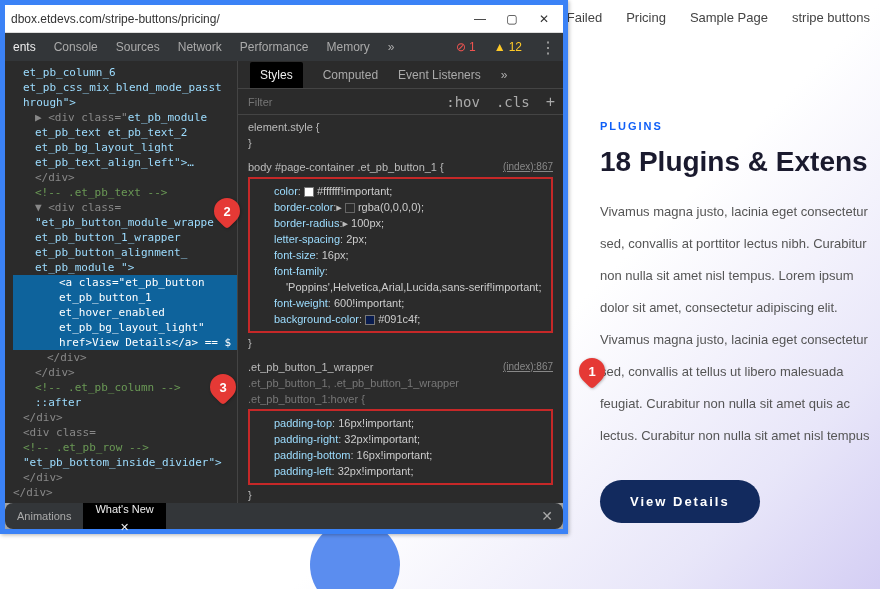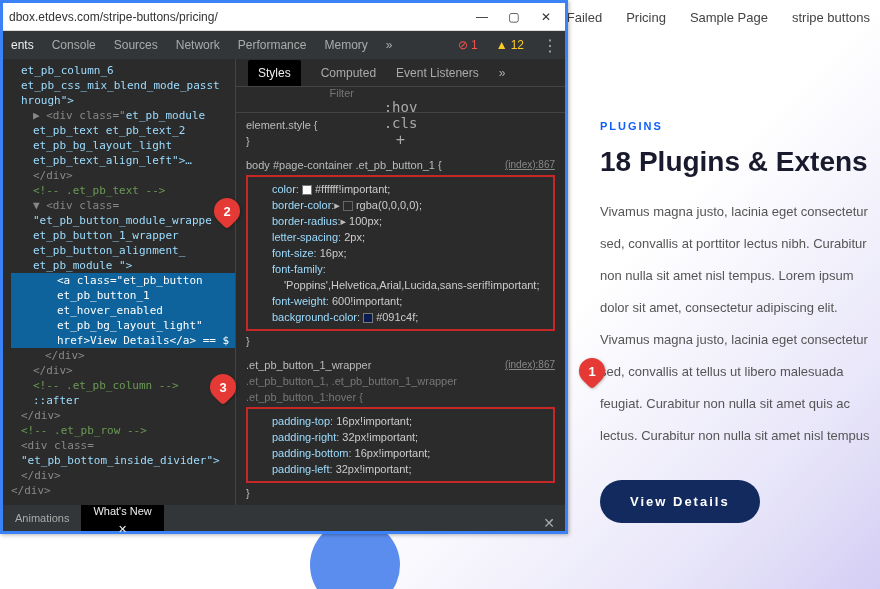--- a/index.html
+++ b/index.html
@@ -1,21 +1,21 @@
 <!DOCTYPE html>
 <html><head>
 <meta charset="utf-8">
 <style>
   * { margin: 0; padding: 0; box-sizing: border-box; }
   body { font-family: -apple-system, "Segoe UI", Arial, sans-serif; background: #fff; width: 880px; height: 589px; overflow: hidden; position: relative; }
 
   
   .devtools {
     position: absolute; left: 0; top: 0; width: 568px; height: 534px;
-    background: #a3a3a3; color: #ccc; border: 3px solid #3b82f6;
+    background: #a3a3a3; color: #ccc; border: 5px solid #3b82f6;
     box-shadow: 1px 1px 4px rgba(0,0,0,.3);
     font-size: 11px;
   }
   .titlebar {
     height: 28px; background: #fff; display: flex; align-items: center;
     padding: 0 6px; border-bottom: 1px solid #ddd; gap: 6px;
   }
   .url { flex: 1; font-size: 12px; color: #333; }
   .winbtn { width: 26px; height: 20px; display: flex; align-items: center; justify-content: center; font-size: 12px; color: #333; }
 
@@ -42,38 +42,38 @@
   .elements .sel { background: #0e639c; color: #fff; display: block; }
   .elements .gray { color: #6a9955; }
   .elements .ind1 { padding-left: 10px; }
   .elements .ind2 { padding-left: 22px; }
   .elements .ind3 { padding-left: 34px; }
   .elements .ind4 { padding-left: 46px; }
 
   .right { flex: 1; background: #2b2b2b; display: flex; flex-direction: column; border-left: 1px solid #444; }
   .subtabs { height: 28px; display: flex; align-items: center; gap: 20px; padding: 0 12px; border-bottom: 1px solid #444; font-size: 12px; color: #aaa; }
   .subtabs .stab.active { background: #000; color: #eee; padding: 6px 10px; border-radius: 2px 2px 0 0; }
-  .filterbar { height: 26px; display: flex; align-items: center; border-bottom: 1px solid #444; flex-direction: column; }
+  .filterbar { height: 26px; display: flex; align-items: center; border-bottom: 1px solid #444; }
   .filterbar input { flex: 1; background: transparent; border: none; color: #ccc; padding: 0 10px; font-size: 11px; outline: none; }
   .filterbar .fbtn { padding: 0 8px; color: #aaa; font-size: 14px; font-family: Menlo, Consolas, monospace; }
   .filterbar .plus { font-size: 16px; padding: 0 8px; color: #aaa; }
 
   .styles { flex: 1; padding: 4px 10px; font-family: Liberation Sans, sans-serif; font-size: 11px; color: #bbb; overflow: hidden; line-height: 16px; }
   .styles .rule { margin-bottom: 8px; position: relative; }
   .styles .selector { color: #bbb; }
   .styles .srclink { position: absolute; right: 0; top: 0; color: #888; text-decoration: underline; font-size: 10px; }
   .styles .prop { padding-left: 18px; }
   .styles .p { color: #9cdcfe; }
   .styles .v { color: #ccc; }
   .styles .hl { border: 2px solid #c62828; padding: 4px 6px; margin: 2px 0; }
   .swatch { display: inline-block; width: 10px; height: 10px; border: 1px solid #777; vertical-align: middle; margin-right: 3px; }
 
   .bottombar {
-    height: 26px; background: #333639; display: flex; align-items: flex-end;
-    font-size: 11px; color: #aaa;
+    height: 26px; background: #333639; display: flex; align-items: center;
+    font-size: 11px; color: #aaa; border-radius: 8px;
   }
   .bottombar .btab { padding: 0 12px; height: 100%; display: flex; align-items: center; gap: 6px; }
   .bottombar .btab.active { background: #000; color: #eee; flex-direction: column; }
   .bottombar .bclose { margin-left: auto; padding: 0 10px; font-size: 14px; }
 
   
   .page-bg {
     position: absolute; left: 0; top: 0; right: 0; bottom: 0;
     background: linear-gradient(135deg, #fff 0%, #fff 60%, #e8e6f9 85%, #d4cef4 100%);
     z-index: -1;
@@ -170,22 +170,22 @@
         <div class="ln ind4">et_pb_button_1</div>
         <div class="ln ind4">et_hover_enabled</div>
         <div class="ln ind4">et_pb_bg_layout_light"</div>
         <div class="ln ind4">href&gt;View Details&lt;/a&gt; == $</div>
       </span>
       <div class="ln ind3 tag">&lt;/div&gt;</div>
       <div class="ln ind2 tag">&lt;/div&gt;</div>
       <div class="ln ind2 gray">&lt;!-- .et_pb_column --&gt;</div>
       <div class="ln ind2 cls">::after</div>
       <div class="ln ind1 tag">&lt;/div&gt;</div>
+      <div class="ln ind1"><span class="tag">&lt;div class=</span></div>
       <div class="ln ind1 gray">&lt;!-- .et_pb_row --&gt;</div>
-      <div class="ln ind1"><span class="tag">&lt;div class=</span></div>
       <div class="ln ind1 cls">"et_pb_bottom_inside_divider"&gt;</div>
       <div class="ln ind1 tag">&lt;/div&gt;</div>
       <div class="ln tag">&lt;/div&gt;</div>
     </div>
 
     <div class="right">
       <div class="subtabs">
         <span class="stab active">Styles</span>
         <span class="stab">Computed</span>
         <span class="stab">Event Listeners</span>

